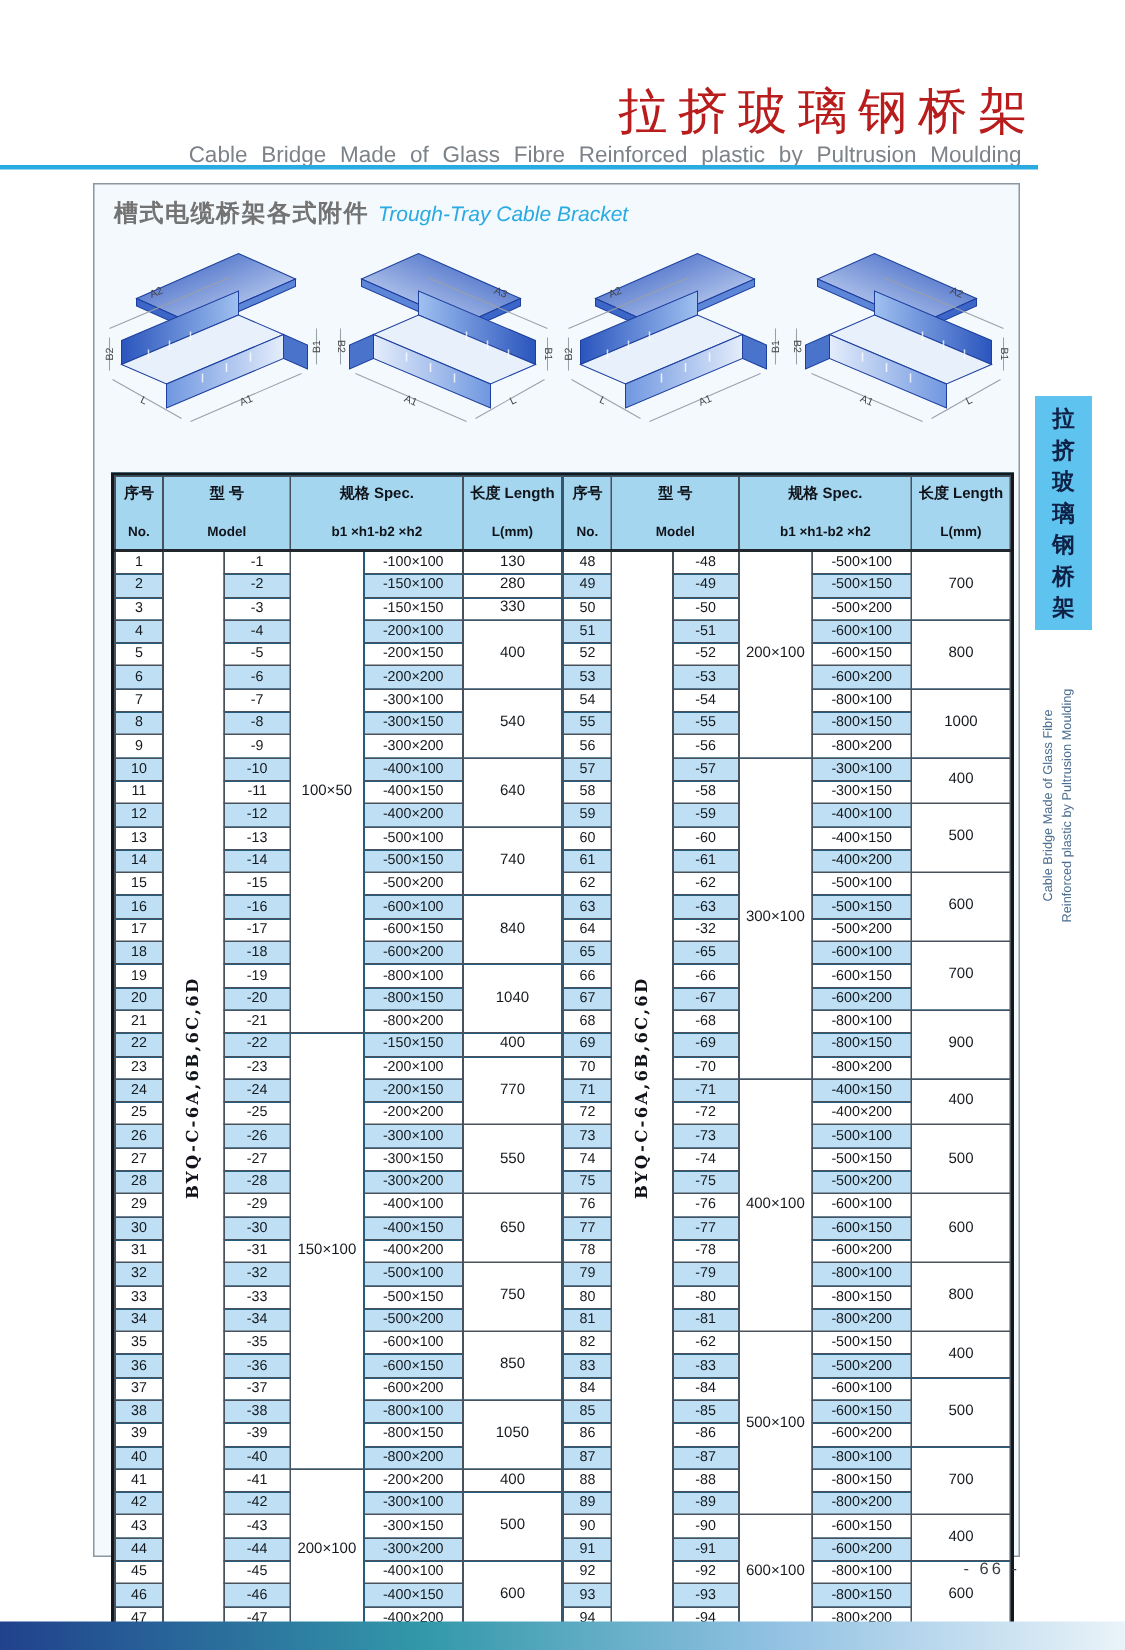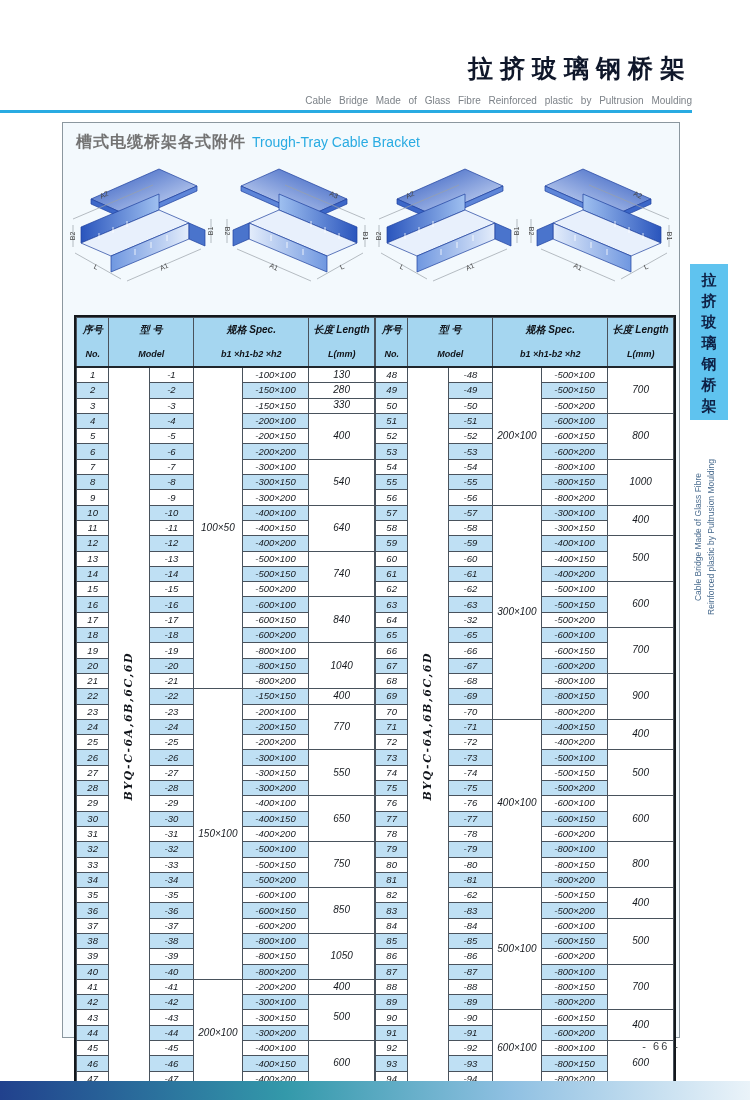--- a/index.html
+++ b/index.html
@@ -1,36 +1,36 @@
 <!DOCTYPE html>
 <html><head>
 <meta charset="utf-8">
 <style>
   html,body{margin:0;padding:0;}
   body{width:750px;height:1100px;background:#fff;font-family:"Liberation Sans",sans-serif;}
   .page{position:relative;width:750px;height:1100px;overflow:hidden;background:#fff;}
 
   
-  .brand-title{position:absolute;top:52px;right:58px;font-size:25px;font-weight:700;
-    color:#0f172a;letter-spacing:7px;font-family:"Liberation Sans",sans-serif;}
-  .brand-sub{position:absolute;top:95px;right:58px;font-size:10px;color:#7c8288;word-spacing:5px;}
+  .brand-title{position:absolute;top:52px;right:58px;font-size:33px;font-weight:400;
+    color:#b91c1c;letter-spacing:7px;font-family:"Liberation Sans",sans-serif;}
+  .brand-sub{position:absolute;top:95px;right:69px;font-size:15px;color:#7c8288;word-spacing:5px;}
   .brand-rule{position:absolute;top:110px;left:0;width:692px;height:3px;background:#29abe2;}
 
   
   .content-box{position:absolute;left:62px;top:122px;width:618px;height:916px;
     border:1px solid #8b979f;background:#f3f9fd;box-sizing:border-box;}
   .section-title{position:absolute;left:13px;top:9px;white-space:nowrap;}
   .section-title .cn{font-size:16px;font-weight:bold;color:#737373;letter-spacing:1px;}
-  .section-title .en{font-size:14px;color:#29abe2;margin-left:6px;}
+  .section-title .en{font-size:14px;color:#29abe2;margin-left:6px;font-style:italic;}
 
   .diagram{position:absolute;top:36px;width:150px;height:145px;}
   .diagram svg{width:100%;height:100%;}
 
   
-  .tablebox{position:absolute;left:11px;top:192px;display:flex;border:2px solid #14181c;background:#0369a1;font-style:italic;}
+  .tablebox{position:absolute;left:11px;top:192px;display:flex;border:2px solid #14181c;background:#0369a1;}
   table.spec{border-collapse:collapse;table-layout:fixed;width:299px;}
   table.spec th,table.spec td{border:1px solid #49525c;padding:0;text-align:center;
     font-size:9.5px;color:#15191e;line-height:1.05;overflow:hidden;}
   table.spec thead th{background:#a5d6f0;height:48px;border-bottom:2px solid #20262c;}
   table.spec thead .cn{font-size:10px;color:#10141a;}
   table.spec thead .en{font-size:9px;color:#10141a;margin-top:14px;}
   table.spec tbody td{height:14.3px;background:#fff;}
   table.spec tbody td.s{background:#bfe0f4;}
   table.spec td.vcell{vertical-align:middle;background:#fff;}
   .vmodel{display:inline-block;writing-mode:vertical-rl;transform:rotate(180deg);

